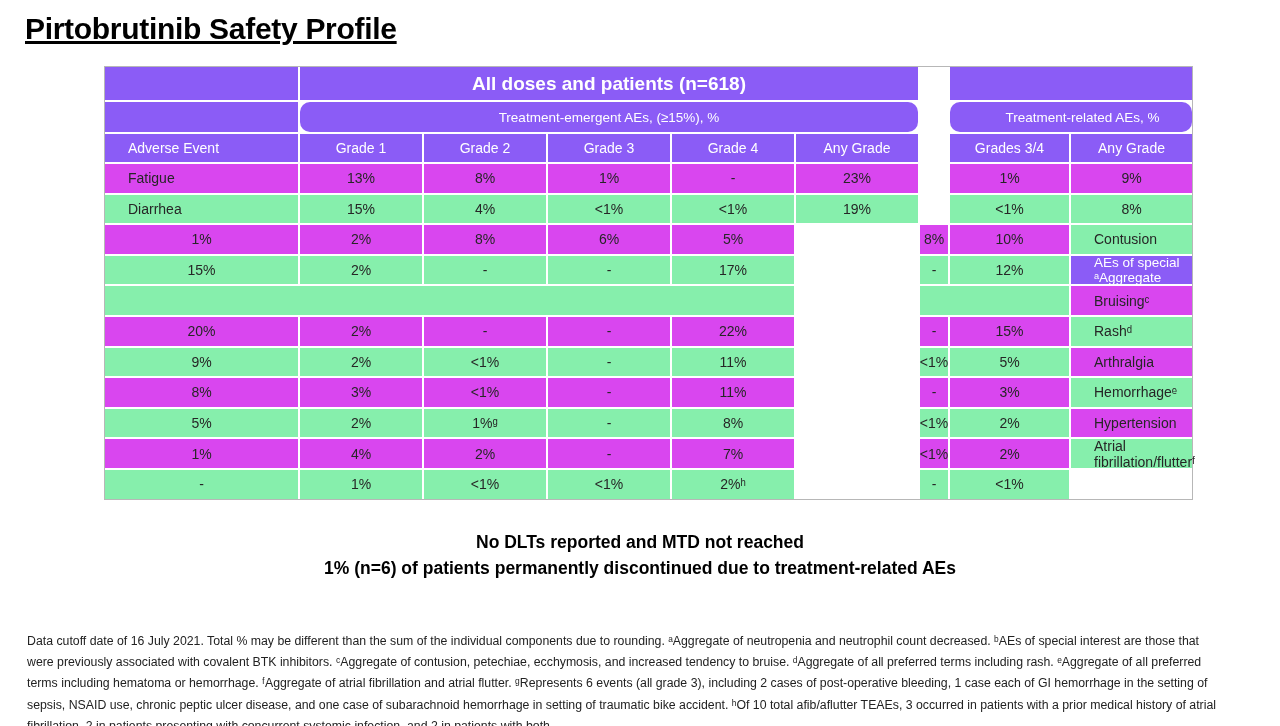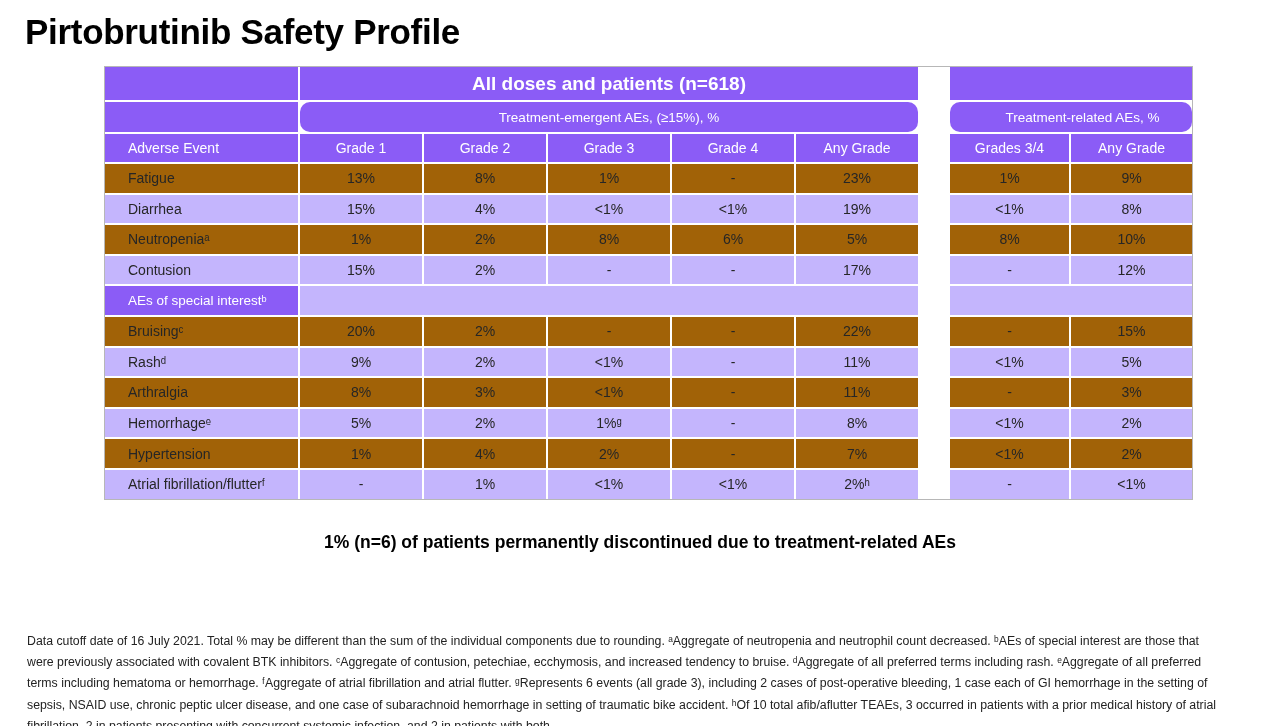--- a/index.html
+++ b/index.html
@@ -1,32 +1,32 @@
 <!DOCTYPE html>
 <html><head>
 <meta charset="utf-8">
 <style>
   * { margin:0; padding:0; box-sizing:border-box; }
   html,body { width:1280px; height:726px; background:#ffffff; overflow:hidden;
               font-family:"Liberation Sans","DejaVu Sans",sans-serif; }
   .page { position:relative; width:1280px; height:726px; background:#fff; }
 
-  .title { position:absolute; left:25px; top:12px; font-size:35px; font-weight:bold;
-           color:#000; letter-spacing:-0.3px; }
+  .title { position:absolute; left:25px; top:12px; font-size:30px; font-weight:bold;
+           color:#000; letter-spacing:-0.3px;text-decoration:underline; }
 
   .table-wrap { position:absolute; left:104px; top:66px; border:1px solid #b7b7b7; background:#fff; }
   .tbl { display:grid;
          grid-template-columns:193px 122px 122px 122px 122px 122px 28px 119px 121px;
          grid-template-rows:33px 30px 28px repeat(11, 28.6px);
          gap:2px; background:#fff; }
   .cell { display:flex; align-items:center; justify-content:center;
           font-size:14px; color:#262626; }
   .navy { background:#8b5cf6; color:#ffffff; }
-  .g { background:#a16207; }
-  .w { background:#c4b5fd; }
+  .g { background:#d946ef; }
+  .w { background:#86efac; }
   .sp { background:#ffffff; }
   .lbl { justify-content:flex-start; padding-left:23px; }
   .span5 { grid-column:span 5; }
   .span2 { grid-column:span 2;padding-left:23px; }
   .h1 { font-size:19px; font-weight:bold; }
   .h2 { font-size:13.5px;border-radius:10px; }
   .h3 { font-size:14px; }
   .section-lbl { font-size:13.5px; }
 
   .summary { position:absolute; left:0; top:529px; width:1280px; text-align:center;
@@ -79,41 +79,40 @@
       <div class="cell lbl w">Diarrhea</div>
       <div class="cell w">15%</div>
       <div class="cell w">4%</div>
       <div class="cell w">&lt;1%</div>
       <div class="cell w">&lt;1%</div>
       <div class="cell w">19%</div>
       <div class="cell sp"></div>
       <div class="cell w">&lt;1%</div>
       <div class="cell w">8%</div>
 
-      <div class="cell lbl g">Neutropeniaᵃ</div>
       <div class="cell g">1%</div>
       <div class="cell g">2%</div>
       <div class="cell g">8%</div>
       <div class="cell g">6%</div>
       <div class="cell g">5%</div>
       <div class="cell sp"></div>
       <div class="cell g">8%</div>
       <div class="cell g">10%</div>
 
       <div class="cell lbl w">Contusion</div>
       <div class="cell w">15%</div>
       <div class="cell w">2%</div>
       <div class="cell w">-</div>
       <div class="cell w">-</div>
       <div class="cell w">17%</div>
       <div class="cell sp"></div>
       <div class="cell w">-</div>
       <div class="cell w">12%</div>
 
-      <div class="cell lbl navy section-lbl">AEs of special interestᵇ</div>
+      <div class="cell lbl navy section-lbl">AEs of special ᵃAggregate</div>
       <div class="cell w span5"></div>
       <div class="cell sp"></div>
       <div class="cell w span2"></div>
 
       <div class="cell lbl g">Bruisingᶜ</div>
       <div class="cell g">20%</div>
       <div class="cell g">2%</div>
       <div class="cell g">-</div>
       <div class="cell g">-</div>
       <div class="cell g">22%</div>
@@ -168,20 +167,21 @@
       <div class="cell w">&lt;1%</div>
       <div class="cell w">2%ʰ</div>
       <div class="cell sp"></div>
       <div class="cell w">-</div>
       <div class="cell w">&lt;1%</div>
 
     </div>
   </div>
 
   <div class="summary">
+    <div>No DLTs reported and MTD not reached</div>
     <div>1% (n=6) of patients permanently discontinued due to treatment-related AEs</div>
   </div>
 
   <div class="footnotes">
     <span>Data cutoff date of 16 July 2021. Total % may be different than the sum of the individual components due to rounding. ᵃAggregate of neutropenia and neutrophil count decreased. ᵇAEs of special interest are those that</span>
     <span>were previously associated with covalent BTK inhibitors. ᶜAggregate of contusion, petechiae, ecchymosis, and increased tendency to bruise. ᵈAggregate of all preferred terms including rash. ᵉAggregate of all preferred</span>
     <span>terms including hematoma or hemorrhage. ᶠAggregate of atrial fibrillation and atrial flutter. ᵍRepresents 6 events (all grade 3), including 2 cases of post-operative bleeding, 1 case each of GI hemorrhage in the setting of</span>
     <span>sepsis, NSAID use, chronic peptic ulcer disease, and one case of subarachnoid hemorrhage in setting of traumatic bike accident. ʰOf 10 total afib/aflutter TEAEs, 3 occurred in patients with a prior medical history of atrial</span>
     <span>fibrillation, 2 in patients presenting with concurrent systemic infection, and 2 in patients with both.</span>
   </div>

